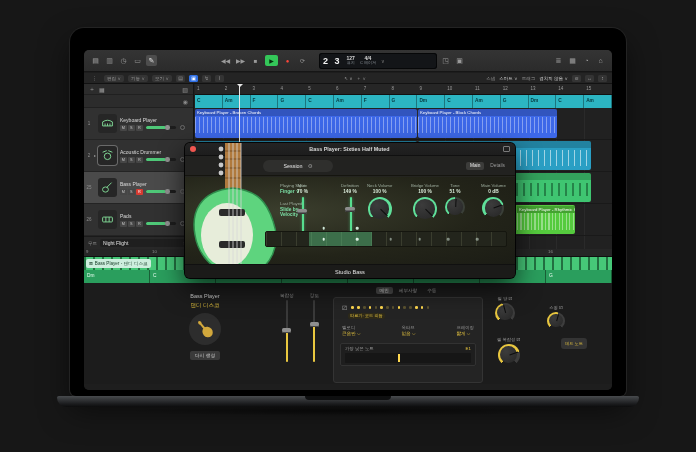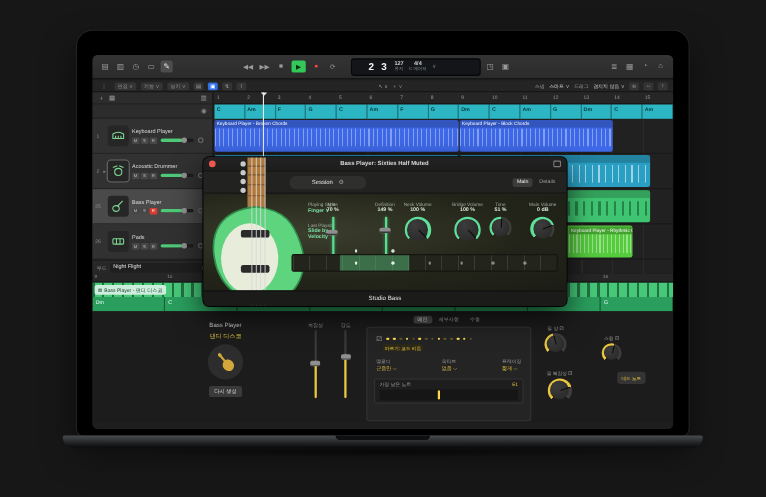--- a/index.html
+++ b/index.html
@@ -21,21 +21,21 @@
   .tb{position:absolute;left:0;top:0;right:0;height:22px;background:linear-gradient(#343434,#2b2b2b);
     display:flex;align-items:center;padding:0 6px;gap:3px;border-bottom:1px solid #161616;}
   .tb-icon{width:11px;height:11px;display:flex;align-items:center;justify-content:center;color:#9a9a9a;font-size:7px;}
   .tb-icon.chip{background:#4d4d4d;border-radius:2px;color:#e8e8e8;}
   .sp{flex:1;}
   .transport{display:flex;align-items:center;gap:4px;margin-left:60px;}
   .transport .tb-icon{font-size:6px;}
   .play{width:13px;height:11px;background:#34c759;border-radius:2px;color:#06300f;display:flex;align-items:center;justify-content:center;font-size:6px;}
   .rec{color:#ff453a;font-size:8px;}
   .lcd{width:118px;height:16px;background:#131518;border-radius:3px;margin-left:8px;display:flex;align-items:center;
-    padding:0 16px;gap:5px;box-shadow:inset 0 0 0 1px #060708;}
+    padding:0 4px;gap:5px;box-shadow:inset 0 0 0 1px #060708;}
   .lcd-beats{color:#f2f2f2;font-size:9px;font-weight:bold;letter-spacing:2px;}
   .lcd-col{display:flex;flex-direction:column;line-height:4.5px;align-items:center;}
   .lcd-col b{color:#d7d7d7;font-size:5px;}
   .lcd-col span{color:#8b9299;font-size:4px;}
   .lcd-chev{color:#777;font-size:5px;}
   
   .sec{position:absolute;left:0;top:23px;right:0;height:11px;background:#242424;display:flex;align-items:center;
     padding:0 5px;gap:4px;font-size:4.5px;color:#9c9c9c;border-bottom:1px solid #121212;}
   .sec .menu{background:#343434;border-radius:2px;padding:1px 3px;}
   .sec .ic{width:9px;height:7px;border-radius:1.5px;background:#343434;display:flex;align-items:center;justify-content:center;font-size:5px;}

